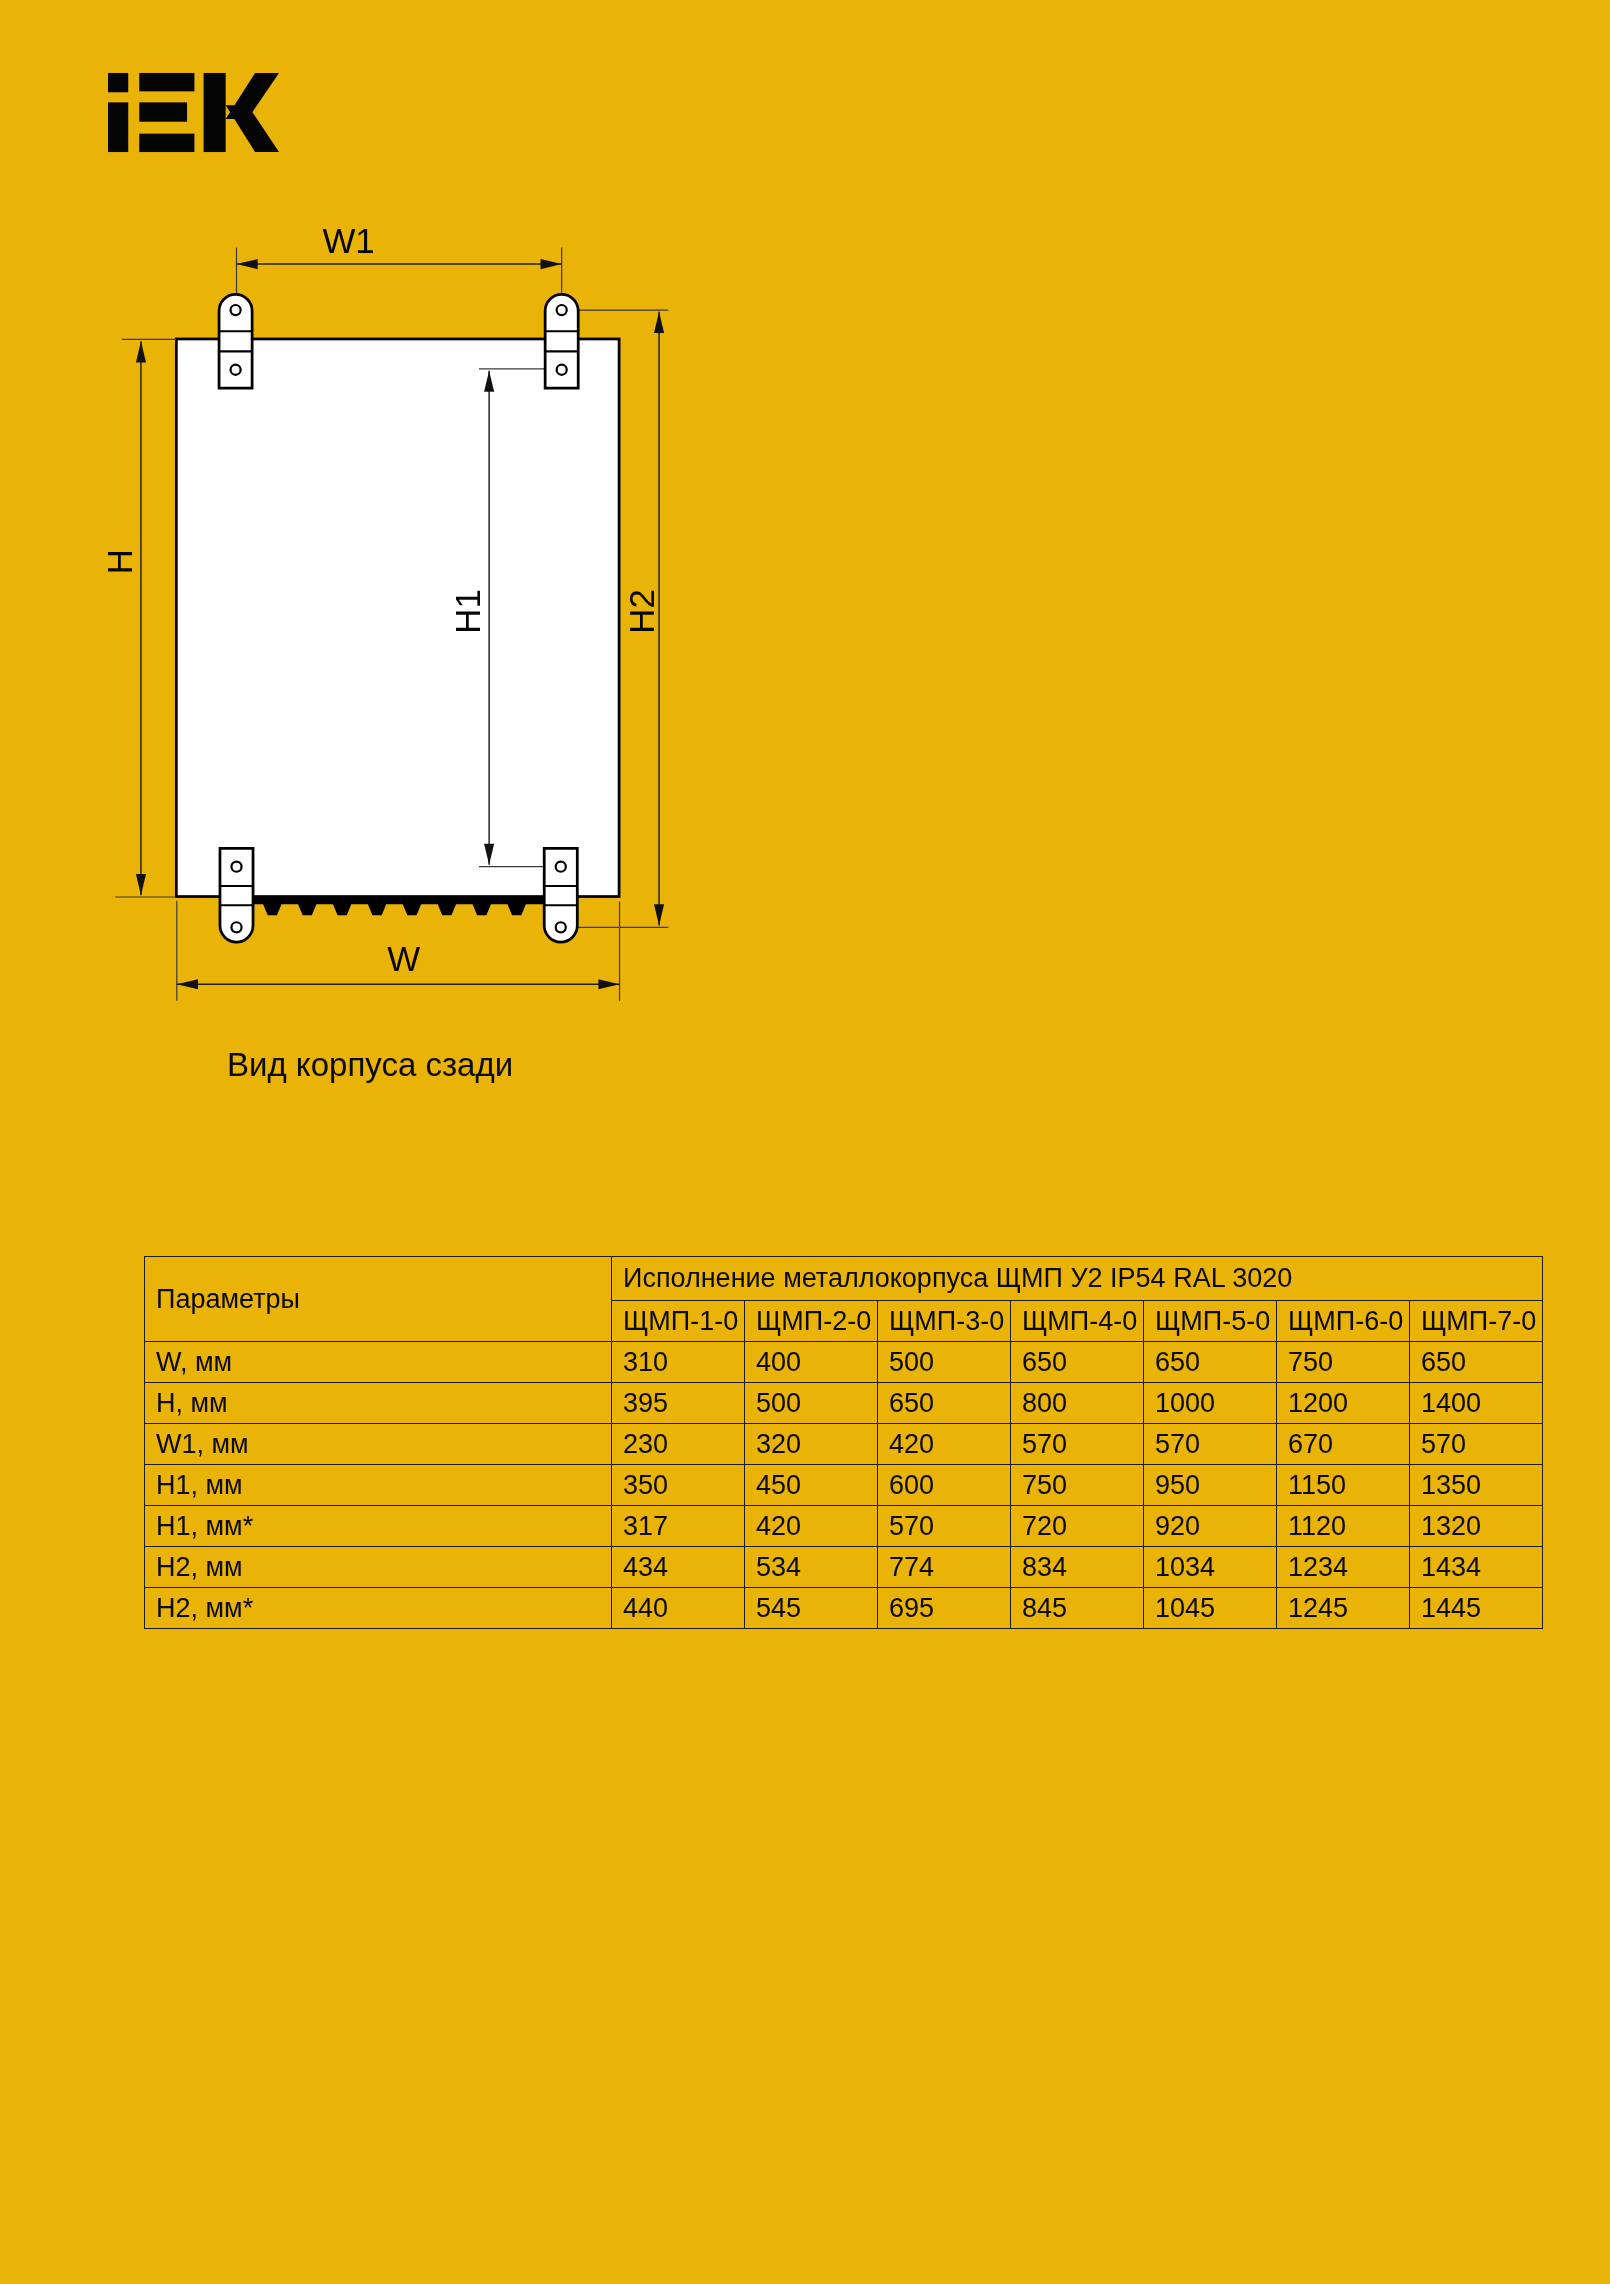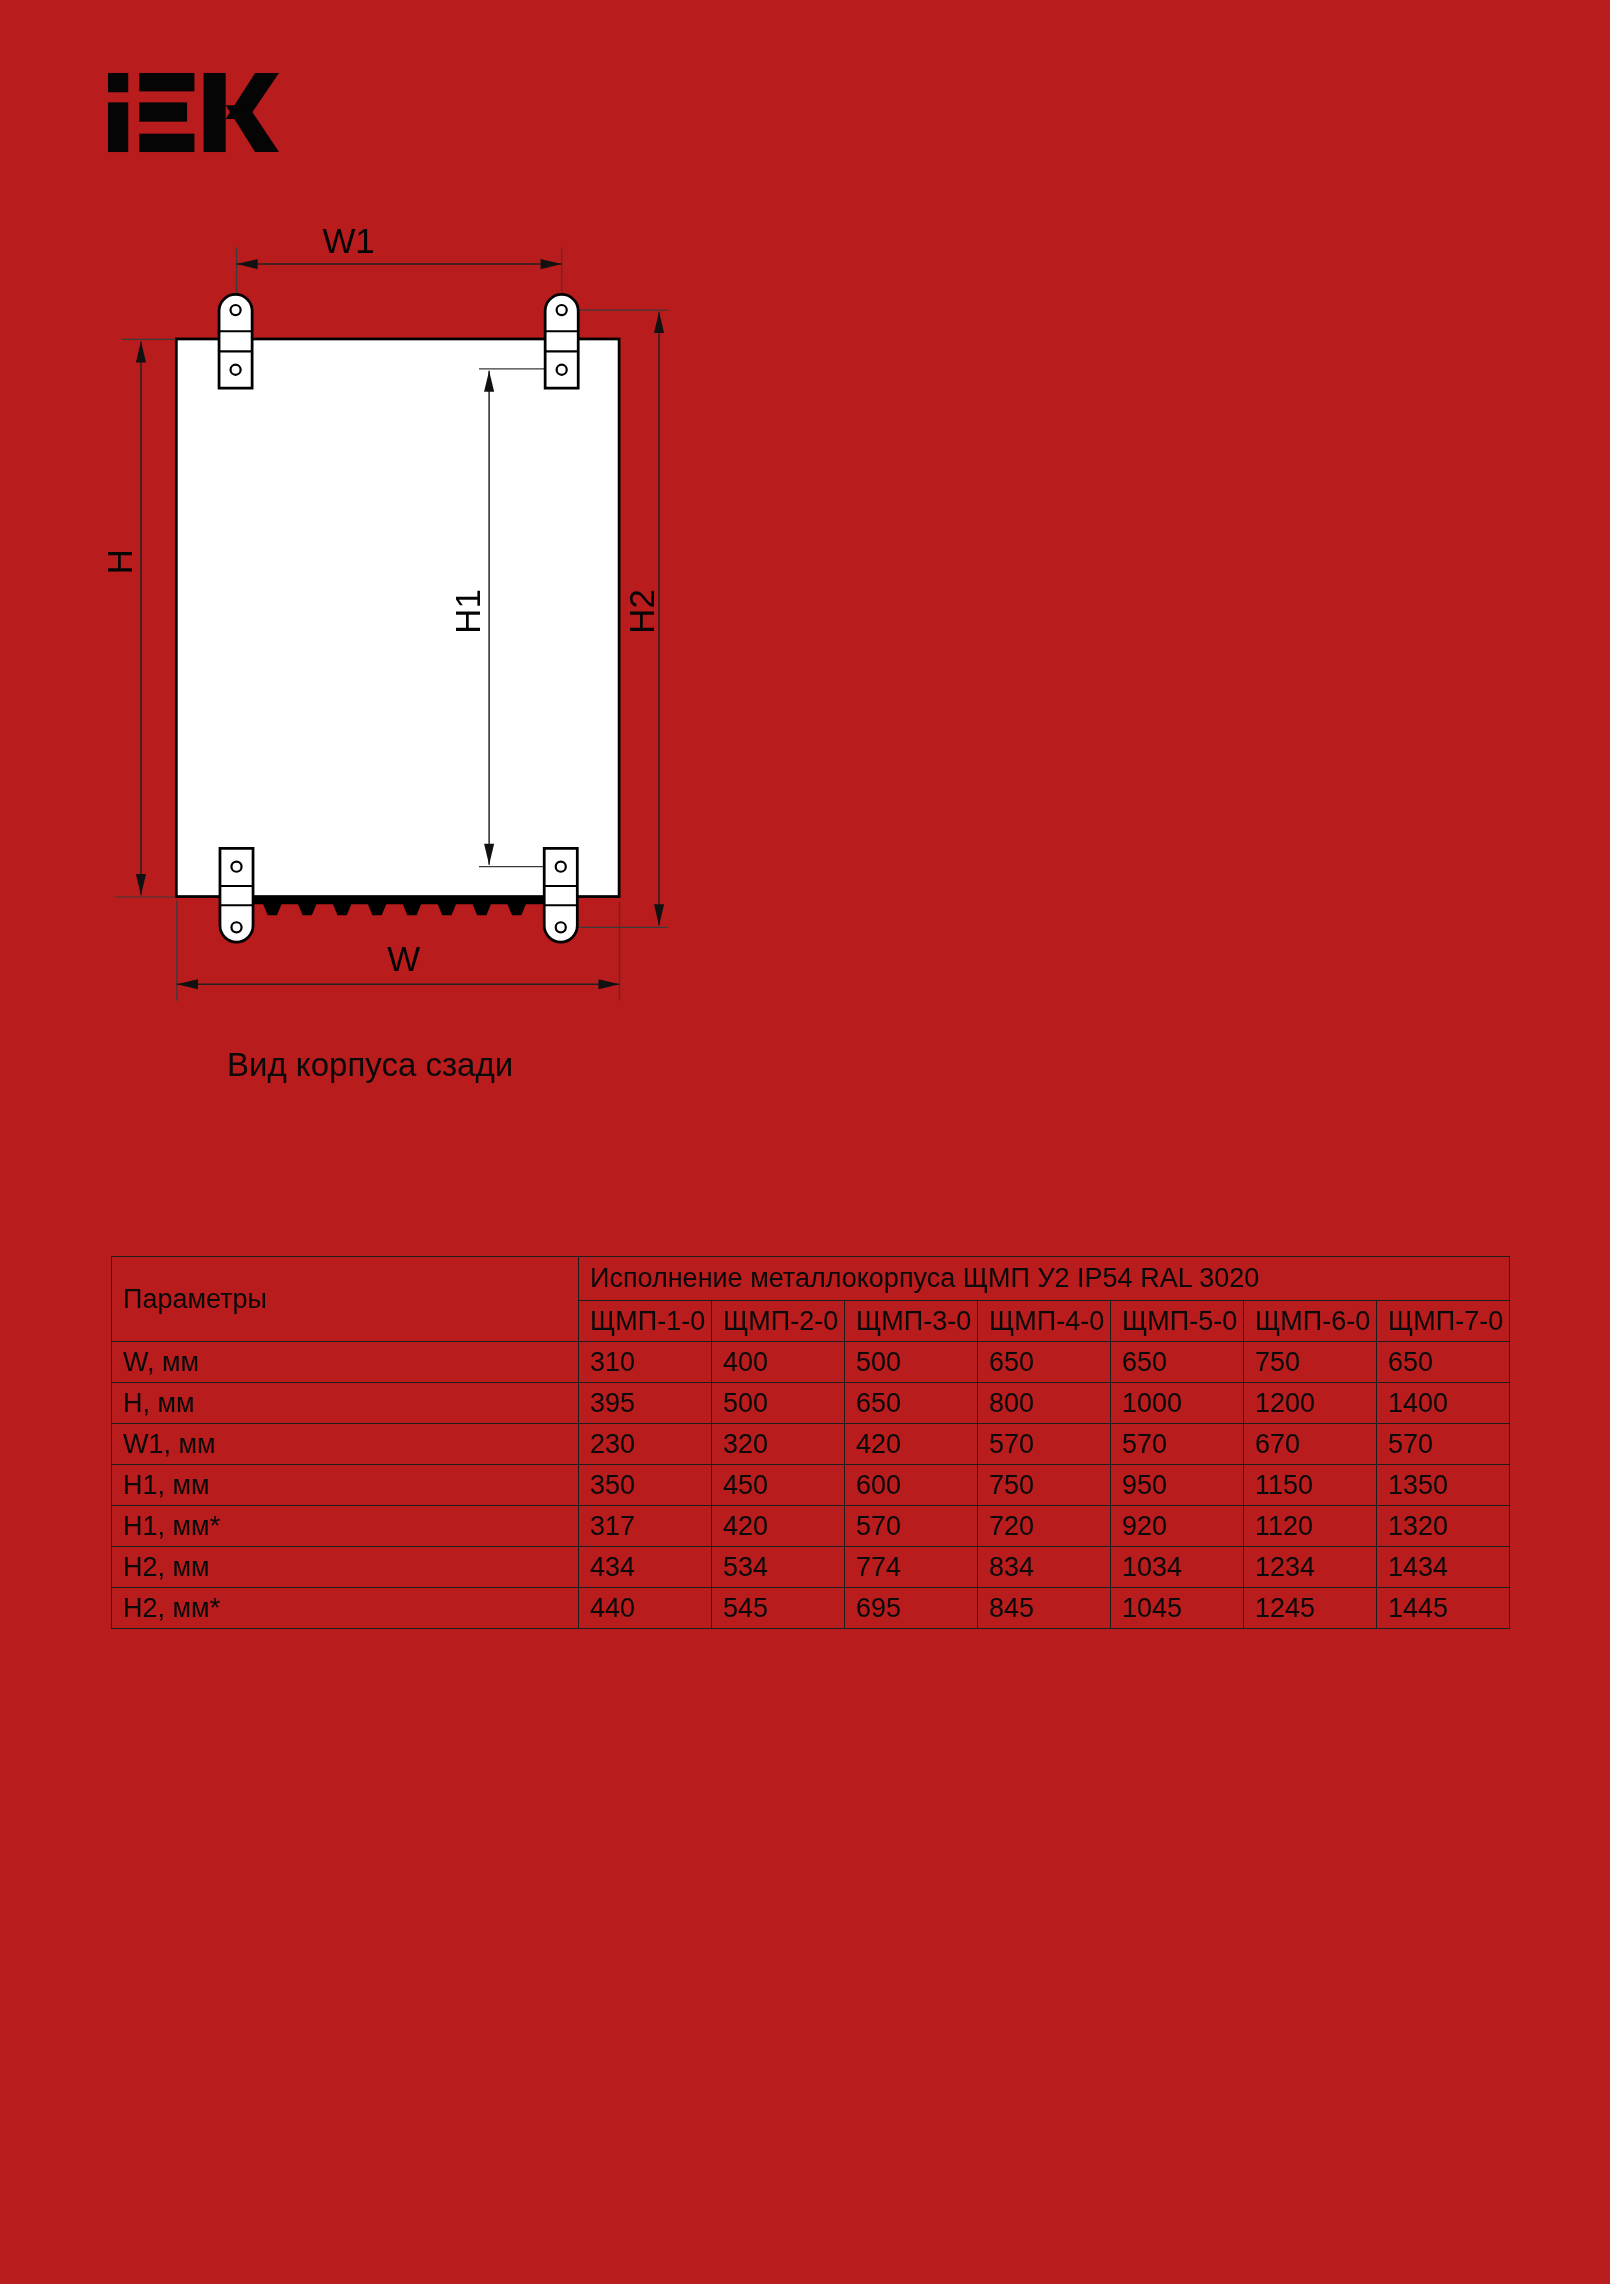--- a/index.html
+++ b/index.html
@@ -1,22 +1,22 @@
 <!DOCTYPE html>
 <html style="font-size:14.7px"><head>
 <meta charset="utf-8">
 <style>
   html,body{margin:0;padding:0;background:#ffffff;}
-  .page{position:relative;width:1611px;height:2285px;background:#b91c1c;overflow:hidden;
+  .page{position:relative;width:1611px;height:2285px;background:#eab308;overflow:hidden;
         font-family:"Liberation Sans", sans-serif;color:#000;}
   .logo-wrap{position:absolute;left:108px;top:72px;width:171px;height:81px;}
   .diagram-svg{position:absolute;left:73px;top:220px;width:643px;height:790px;}
   .diagram-caption{position:absolute;left:179px;top:1046px;font-size:33px;color:#0a0a0a;margin-left:48px;}
   .tbl-wrap{position:absolute;left:111px;top:1256px;}
-  table.dim{border-collapse:collapse;table-layout:fixed;width:1396px;font-size:27px;color:#0a0a0a;}
+  table.dim{border-collapse:collapse;table-layout:fixed;width:1396px;font-size:27px;color:#0a0a0a;margin-left:33px;}
   table.dim th, table.dim td{border:1.8px solid #1c1c1c;font-weight:normal;text-align:left;
         padding:0 0 0 11px;vertical-align:middle;overflow:hidden;white-space:nowrap;}
   table.dim thead tr.r1 th{height:43px;}
   table.dim thead tr.r2 th{height:40px;}
   table.dim tbody tr{height:41px;}
   th.param{vertical-align:top;padding-top:9.2px;}
   table.dim thead th{border-bottom-width:1.8px;}
   th.param, tr.r2 th{border-bottom:3.7px solid #1c1c1c;}
   .footnote{position:absolute;left:111px;top:1701px;width:1359px;font-size:27px;color:#0a0a0a;}
   svg text{font-family:"Liberation Sans", sans-serif;}

